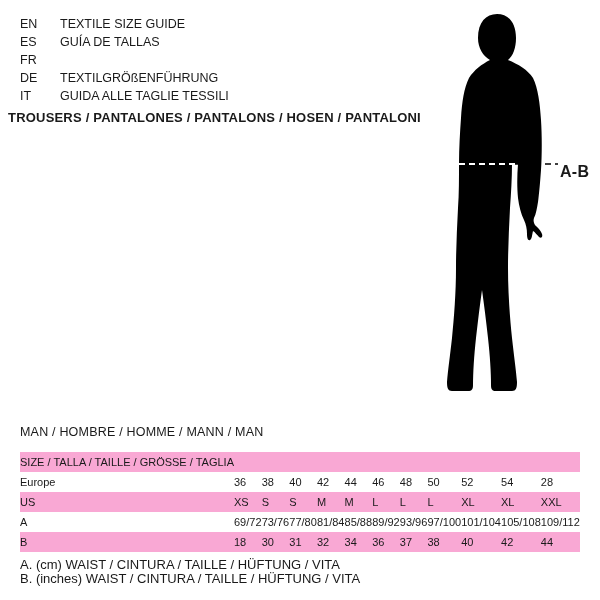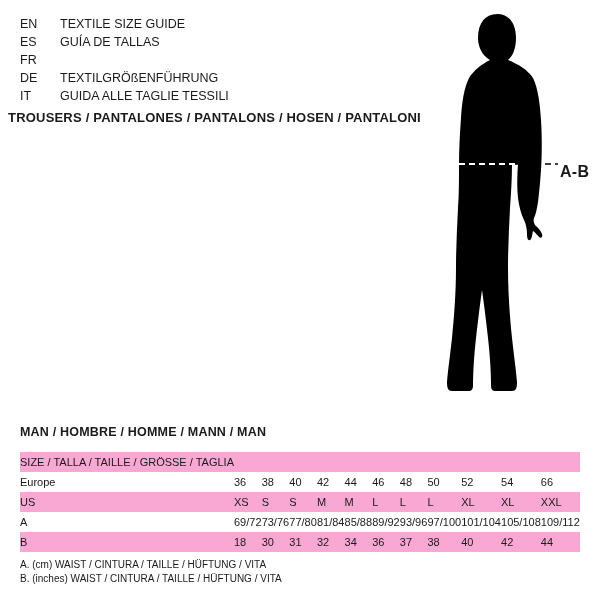--- a/index.html
+++ b/index.html
@@ -73,21 +73,21 @@
     font-weight: bold;
     letter-spacing: 0.3px;
   }
 
   
   .table-heading {
     position: absolute;
     left: 20px;
     top: 425px;
     font-size: 12.5px;
-    font-weight: bold;
+    font-weight: normal;
     letter-spacing: 0.2px;
     white-space: nowrap;
   }
 
   table.size-table {
     position: absolute;
     left: 20px;
     top: 452px;
     width: 560px;
     border-collapse: collapse;
@@ -110,21 +110,21 @@
     padding-left: 2px;
   }
   td.val {
     width: 52px;
   }
 
   .footnotes {
     position: absolute;
     left: 20px;
     top: 558px;
-    font-size: 10px;
+    font-size: 13px;
     line-height: 14px;
   }
   .footnotes div {
     white-space: nowrap;
   }
 </style>
 </head>
 <body>
 
 <div class="page">
@@ -228,21 +228,21 @@
         <td class="val">36</td>
         <td class="val">38</td>
         <td class="val">40</td>
         <td class="val">42</td>
         <td class="val">44</td>
         <td class="val">46</td>
         <td class="val">48</td>
         <td class="val">50</td>
         <td class="val">52</td>
         <td class="val">54</td>
-        <td class="val">66</td>
+        <td class="val">28</td>
       </tr>
       <tr class="shade">
         <td class="label-col">US</td>
         <td class="val">XS</td>
         <td class="val">S</td>
         <td class="val">S</td>
         <td class="val">M</td>
         <td class="val">M</td>
         <td class="val">L</td>
         <td class="val">L</td>

